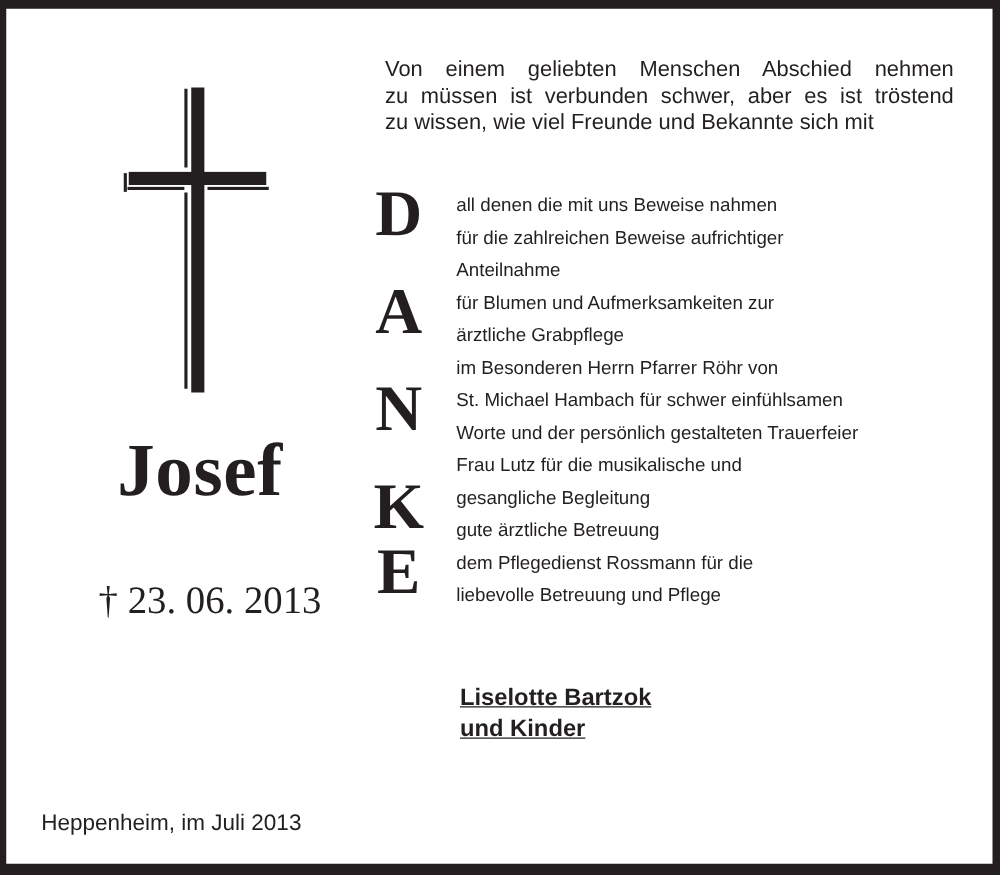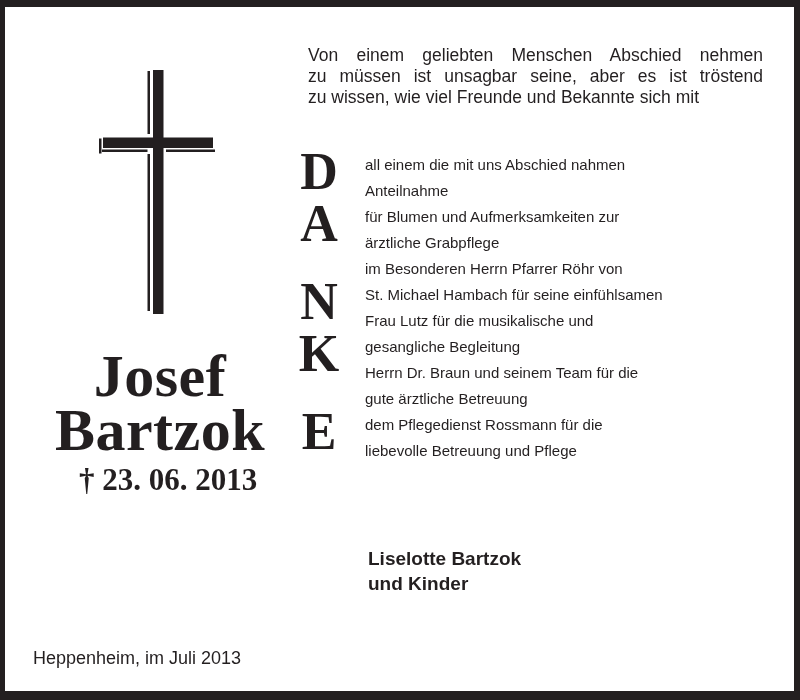--- a/index.html
+++ b/index.html
@@ -40,21 +40,21 @@
     letter-spacing: 0.5px;
   }
 
   .date-line {
     position: absolute;
     left: 43px;
     top: 456px;
     width: 240px;
     text-align: center;
     font-family: "Liberation Serif", "DejaVu Serif", serif;
-    font-weight: bold;
+    font-weight: normal;
     font-size: 31px;
     line-height: 34px;
   }
 
   
   .intro {
     position: absolute;
     left: 303px;
     top: 38px;
     width: 455px;
@@ -84,20 +84,21 @@
   .danke-lines { margin-left: 16px; }
   .tline { font-size: 15px; line-height: 26px; white-space: nowrap; }
 
   .signature {
     position: absolute;
     left: 363px;
     top: 540px;
     font-weight: bold;
     font-size: 19px;
     line-height: 24.5px;
+    text-decoration: underline;
   }
 
   .place-date {
     position: absolute;
     left: 28px;
     top: 640px;
     font-size: 18px;
     line-height: 22px;
   }
 </style>
@@ -120,63 +121,63 @@
       <rect x="97" y="142.5" width="45.5" height="2.5"></rect>
 
       <rect x="161" y="142.5" width="49" height="2.5"></rect>
 
       <rect x="94" y="131.5" width="2.5" height="15"></rect>
     </g>
   </svg>
 
   <div class="name-block">
     <div>Josef</div>
-    <div>Bartzok</div>
   </div>
 
   <div class="date-line">† 23. 06. 2013</div>
 
   <div class="intro">
     <div class="jline">Von einem geliebten Menschen Abschied nehmen</div>
-    <div class="jline">zu müssen ist unsagbar seine, aber es ist tröstend</div>
+    <div class="jline">zu müssen ist verbunden schwer, aber es ist tröstend</div>
     <div class="jline">zu wissen, wie viel Freunde und Bekannte sich mit</div>
   </div>
 
   <div class="danke">
 
     <div class="danke-group">
       <div class="danke-letter">D</div>
       <div class="danke-lines">
-        <div class="tline">all einem die mit uns Abschied nahmen</div>
+        <div class="tline">all denen die mit uns Beweise nahmen</div>
+        <div class="tline">für die zahlreichen Beweise aufrichtiger</div>
         <div class="tline">Anteilnahme</div>
       </div>
     </div>
 
     <div class="danke-group">
       <div class="danke-letter">A</div>
       <div class="danke-lines">
         <div class="tline">für Blumen und Aufmerksamkeiten zur</div>
         <div class="tline">ärztliche Grabpflege</div>
         <div class="tline">im Besonderen Herrn Pfarrer Röhr von</div>
       </div>
     </div>
 
     <div class="danke-group">
       <div class="danke-letter">N</div>
       <div class="danke-lines">
-        <div class="tline">St. Michael Hambach für seine einfühlsamen</div>
+        <div class="tline">St. Michael Hambach für schwer einfühlsamen</div>
+        <div class="tline">Worte und der persönlich gestalteten Trauerfeier</div>
         <div class="tline">Frau Lutz für die musikalische und</div>
       </div>
     </div>
 
     <div class="danke-group">
       <div class="danke-letter">K</div>
       <div class="danke-lines">
         <div class="tline">gesangliche Begleitung</div>
-        <div class="tline">Herrn Dr. Braun und seinem Team für die</div>
         <div class="tline">gute ärztliche Betreuung</div>
       </div>
     </div>
 
     <div class="danke-group">
       <div class="danke-letter">E</div>
       <div class="danke-lines">
         <div class="tline">dem Pflegedienst Rossmann für die</div>
         <div class="tline">liebevolle Betreuung und Pflege</div>
       </div>

